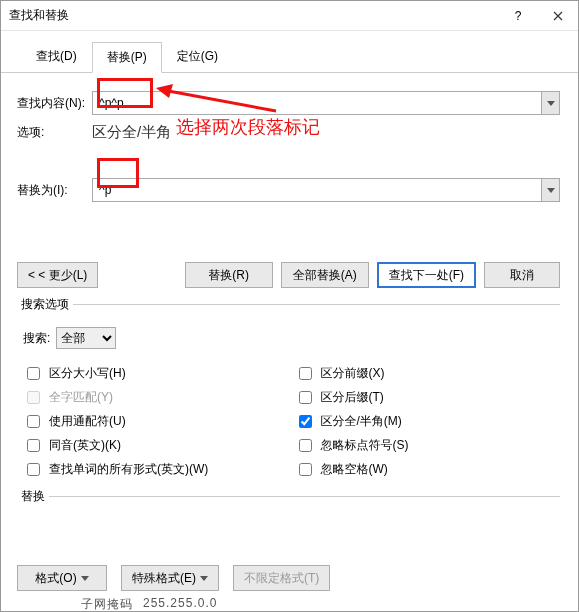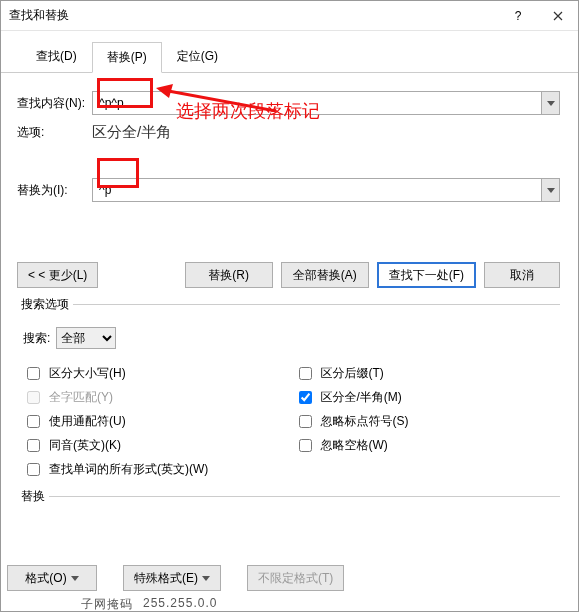--- a/index.html
+++ b/index.html
@@ -27,21 +27,21 @@
   fieldset.group { border: none; border-top: 1px solid #ccc; margin: 4px 0 0 0; padding: 8px 0 0 0; }
   fieldset.group legend { padding: 0 4px; }
   .srow { display:flex; align-items:center; gap:6px; margin: 6px 0 10px 6px; }
   .srow select { height: 22px; border:1px solid #aaa; width: 60px; }
   .chkgrid { display:flex; }
   .chkcol { flex:1; }
   .chk { display:flex; align-items:center; gap:6px; margin: 5px 6px; }
   .chk input { width:13px; height:13px; }
   .chk.disabled { color:#9a9a9a; }
   .replace-section { margin-top: 50px; }
-  .btmrow { position:absolute; left:6px; right:18px; bottom:20px; display:flex; gap:26px; align-items:flex-end; }
+  .btmrow { position:absolute; left:16px; right:18px; bottom:20px; display:flex; gap:14px; align-items:flex-end; }
   .btmrow .btn { min-width: 90px; }
   .dropbtn { display:flex; align-items:center; gap:4px; }
   
   .redbox { position:absolute; border:3px solid #e11; pointer-events:none; }
   .anno-text { position:absolute; color:#e11; font-size:18px; pointer-events:none; }
   .footer-fragment { position:absolute; left:80px; bottom:-2px; color:#555; font-size:14px; letter-spacing:1px; display:flex; gap:10px; }
 </style>
 </head>
 <body>
 
@@ -139,20 +139,24 @@
               <span>同音(英文)(K)</span>
             </label>
           <label class="chk">
               <input type="checkbox" style="">
               <span>查找单词的所有形式(英文)(W)</span>
             </label>
         </div>
         <div class="chkcol">
           <label class="chk">
               <input type="checkbox" style="">
+              <span>区分前缀(X)</span>
+            </label>
+          <label class="chk">
+              <input type="checkbox" style="">
               <span>区分后缀(T)</span>
             </label>
           <label class="chk">
               <input type="checkbox" checked="" style="">
               <span>区分全/半角(M)</span>
             </label>
           <label class="chk">
               <input type="checkbox" style="">
               <span>忽略标点符号(S)</span>
             </label>
@@ -187,19 +191,19 @@
         <span>不限定格式(T)</span>
       </div>
   </div>
 
   <div class="redbox" style="left:96px; top:77px; width:56px; height:30px"></div>
   <div class="redbox" style="left:96px; top:157px; width:42px; height:30px"></div>
   <svg style="position:absolute; left:150px; top:75px; pointer-events:none" width="130" height="50">
     <path d="M125 35 L12 14" stroke="#e11" stroke-width="3" fill="none"></path>
     <path d="M5 12 L22 8 L18 22 Z" fill="#e11"></path>
   </svg>
-  <div class="anno-text" style="left:175px; top:98px">选择两次段落标记</div>
+  <div class="anno-text" style="left:175px; top:114px">选择两次段落标记</div>
 
   <div class="footer-fragment">
     <span>子网掩码</span>
       <span>255.255.0.0</span>
   </div>
 </div>
 
 </body></html>

